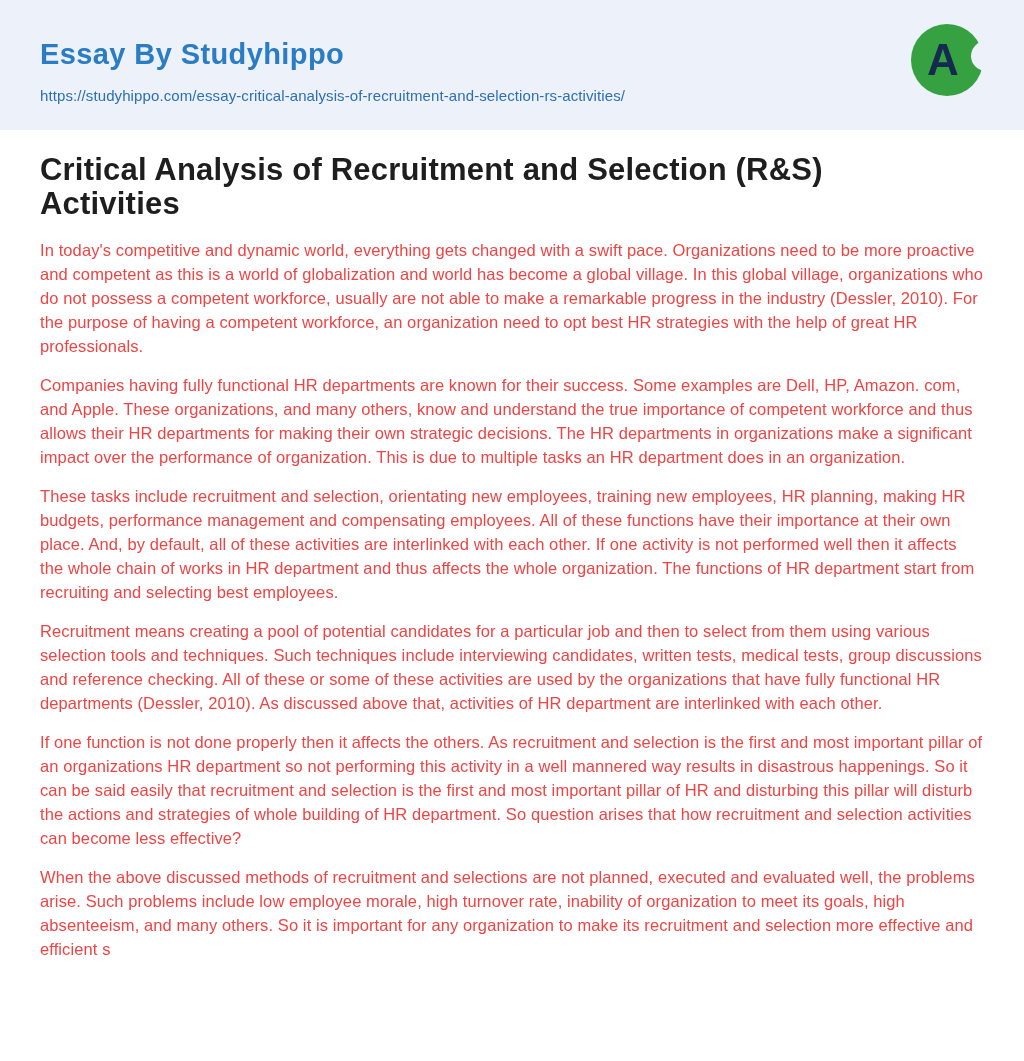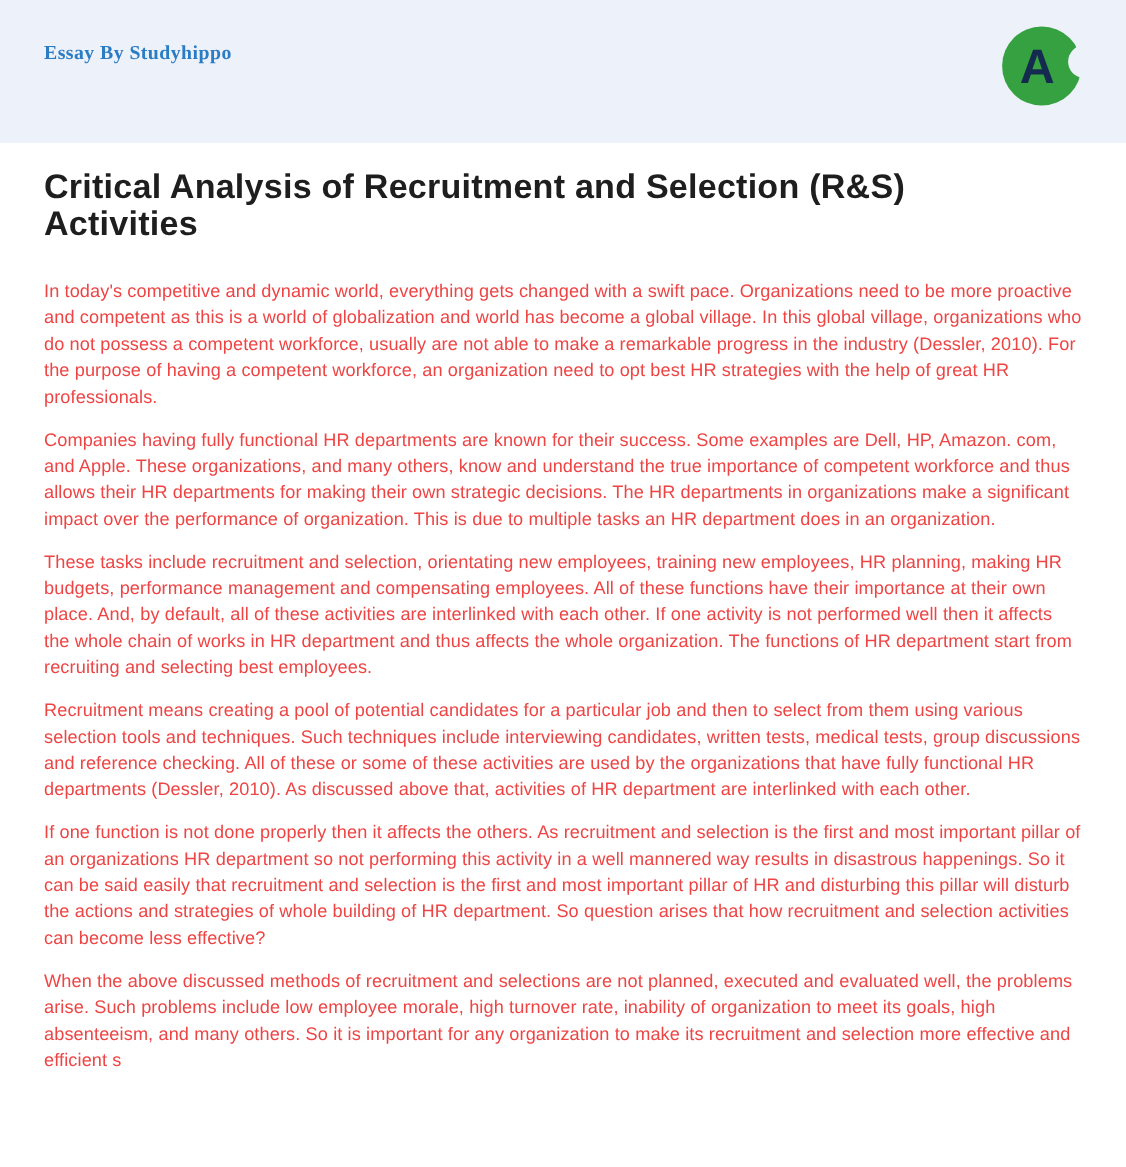--- a/index.html
+++ b/index.html
@@ -11,24 +11,23 @@
     font-family: "Liberation Sans", sans-serif;
   }
   .header {
     background: #edf1f9;
     height: 130px;
     padding: 38px 40px 0 40px;
     position: relative;
   }
   .site-title {
     color: #2a7cc5;
-    font-size: 18px;
+    font-size: 29px;
     font-weight: 700;
     letter-spacing: 0.4px;
-    font-family: Liberation Serif, serif;
   }
   .site-url {
     display: inline-block;
     margin-top: 16px;
     color: #2d6fb5;
     font-size: 15px;
     text-decoration: none;
     letter-spacing: 0.1px;
   }
   .logo-wrap {
@@ -40,36 +39,37 @@
   }
   .content {
     padding: 23px 40px 0 40px;
   }
   .article-title {
     color: #1e1e1e;
     font-size: 31px;
     line-height: 34px;
     font-weight: 700;
     letter-spacing: 0.2px;
-    margin-bottom: 32px;
+    margin-bottom: 17px;
     max-width: 920px;
   }
   .article-paragraph {
     color: #ef4444;
     font-size: 16.5px;
     line-height: 24px;
     letter-spacing: 0.1px;
     margin-bottom: 15px;
   }
 </style>
 </head>
 <body>
 
 <header class="header">
   <div class="site-title">Essay By Studyhippo</div>
+  <a class="site-url" href="#" title="https://studyhippo.com/essay-critical-analysis-of-recruitment-and-selection-rs-activities/">https://studyhippo.com/essay-critical-analysis-of-recruitment-and-selection-rs-activities/</a>
   <div class="logo-wrap">
     <svg width="76" height="76" viewBox="0 0 76 76">
       <circle cx="38" cy="38" r="36" fill="#35a141"></circle>
       <circle cx="77" cy="34" r="15" fill="#edf1f9"></circle>
       <text x="34" y="53" font-family="Liberation Sans, sans-serif" font-size="44" font-weight="bold" fill="#152a4f" text-anchor="middle">A</text>
     </svg>
   </div>
 </header>
 
 <main class="content">

